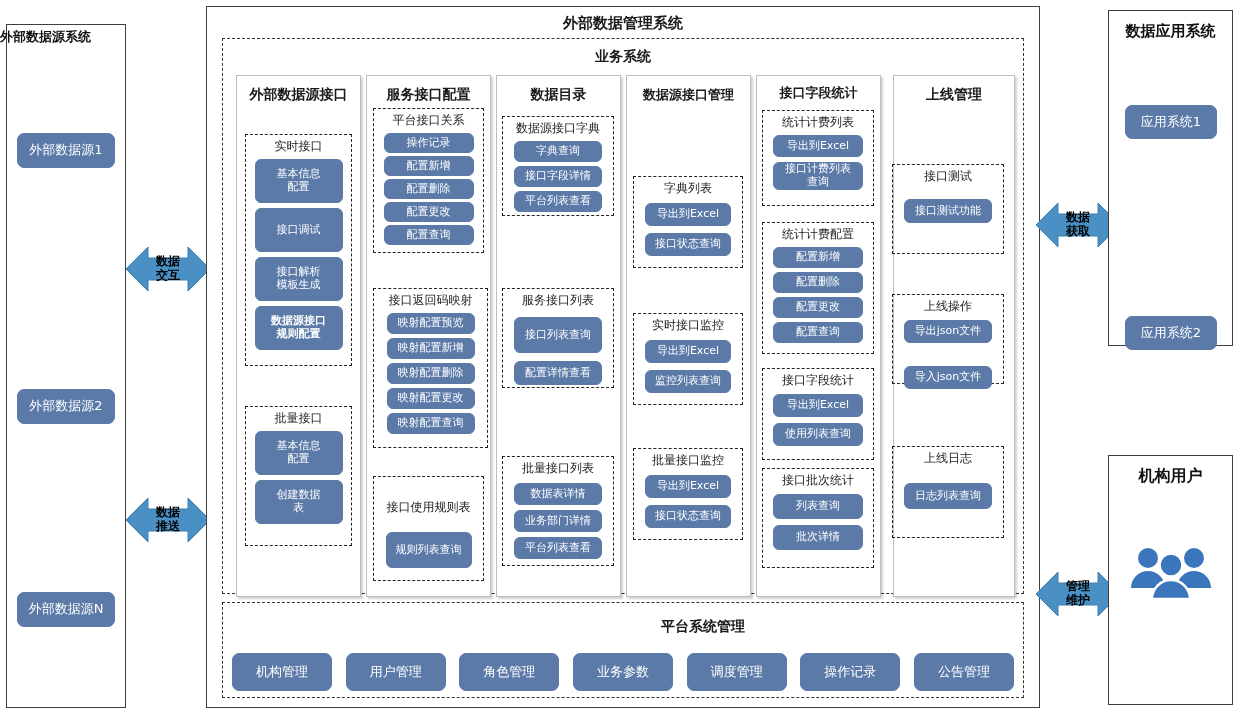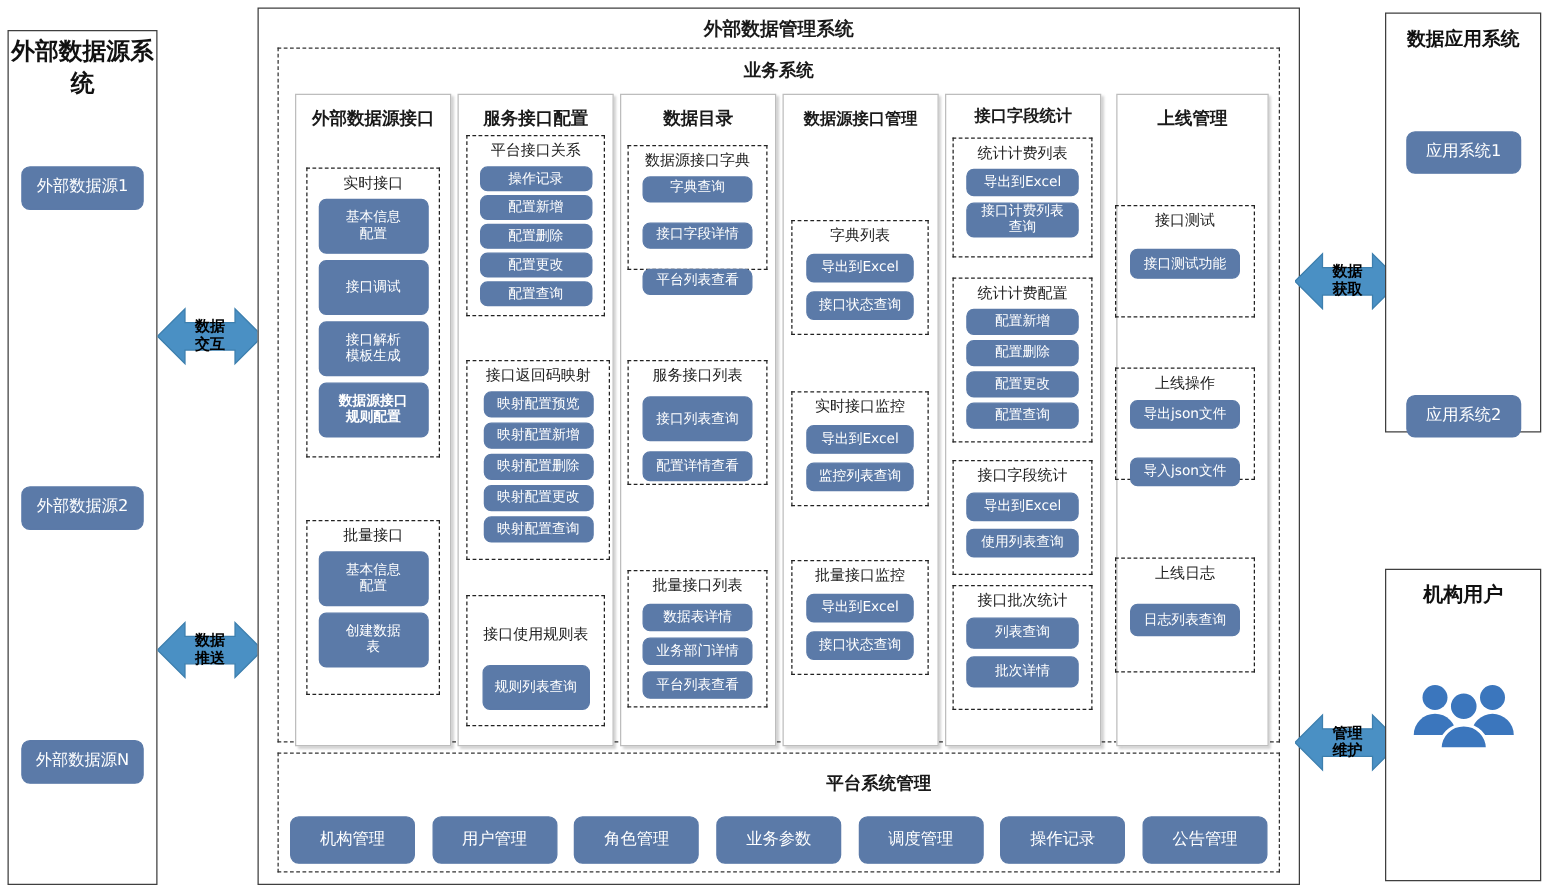--- a/index.html
+++ b/index.html
@@ -79,21 +79,21 @@
     font-weight:bold;font-size:14px;
   }
   #platform-btns{
     left:232px;top:652px;width:782px;height:40px;
     display:flex;justify-content:space-between;align-items:center;
   }
   #platform-btns .btn{width:100px;height:38px;font-size:13px;border-radius:7px;}
 
   
   #left-panel{left:6px;top:24px;width:120px;height:684px;}
-  #left-title{left:0px;top:28px;width:132px;text-align:center;font-weight:bold;font-size:19px;}
+  #left-title{left:0px;top:28px;width:132px;text-align:left;font-weight:bold;font-size:13px;}
   #right-top-panel{left:1108px;top:10px;width:125px;height:336px;}
   #right-bottom-panel{left:1108px;top:455px;width:125px;height:250px;}
 
   
   .arrow-wrap{position:absolute;width:84px;height:64px;}
   .arrow-shape{
     position:absolute;left:0;top:0;width:84px;height:64px;
   }
   .arrow-label{
     position:absolute;left:0;top:0;width:84px;height:64px;
@@ -145,21 +145,21 @@
     <div class="group-btns">
       <div class="btn" style="width:88px;height:44px;white-space:pre-line;">基本信息
 配置</div>
       <div class="btn" style="width:88px;height:44px;white-space:pre-line;">接口调试</div>
       <div class="btn" style="width:88px;height:44px;white-space:pre-line;">接口解析
 模板生成</div>
       <div class="btn" style="width:88px;height:44px;white-space:pre-line;font-weight:bold;">数据源接口
 规则配置</div>
     </div>
   </div>
-  <div class="group" style="left:8px;top:330px;width:107px;height:140px;margin-top:10px;">
+  <div class="group" style="left:8px;top:330px;width:107px;height:140px;">
     <div class="group-title">批量接口</div>
     <div class="group-btns">
       <div class="btn" style="width:88px;height:44px;white-space:pre-line;">基本信息
 配置</div>
       <div class="btn" style="width:88px;height:44px;white-space:pre-line;">创建数据
 表</div>
     </div>
   </div>
 </div>
 
@@ -190,21 +190,21 @@
     <div class="group-btns" style="margin-top:16px;">
       <div class="btn" style="width:86px;height:36px;">规则列表查询</div>
     </div>
   </div>
 </div>
 
 <div class="column" style="left:496px;width:123px;">
   <div class="col-title">数据目录</div>
   <div class="group" style="left:5px;top:40px;width:112px;height:100px;">
     <div class="group-title">数据源接口字典</div>
-    <div class="group-btns" style="gap:16px;font-family:Liberation Mono, monospace;">
+    <div class="group-btns" style="gap:4px;">
       <div class="btn" style="width:88px;height:21px;">字典查询</div>
       <div class="btn" style="width:88px;height:21px;">接口字段详情</div>
       <div class="btn" style="width:88px;height:21px;">平台列表查看</div>
     </div>
   </div>
   <div class="group" style="left:5px;top:212px;width:112px;height:100px;">
     <div class="group-title">服务接口列表</div>
     <div class="group-btns" style="gap:8px;margin-top:8px;">
       <div class="btn" style="width:88px;height:36px;">接口列表查询</div>
       <div class="btn" style="width:88px;height:24px;">配置详情查看</div>

